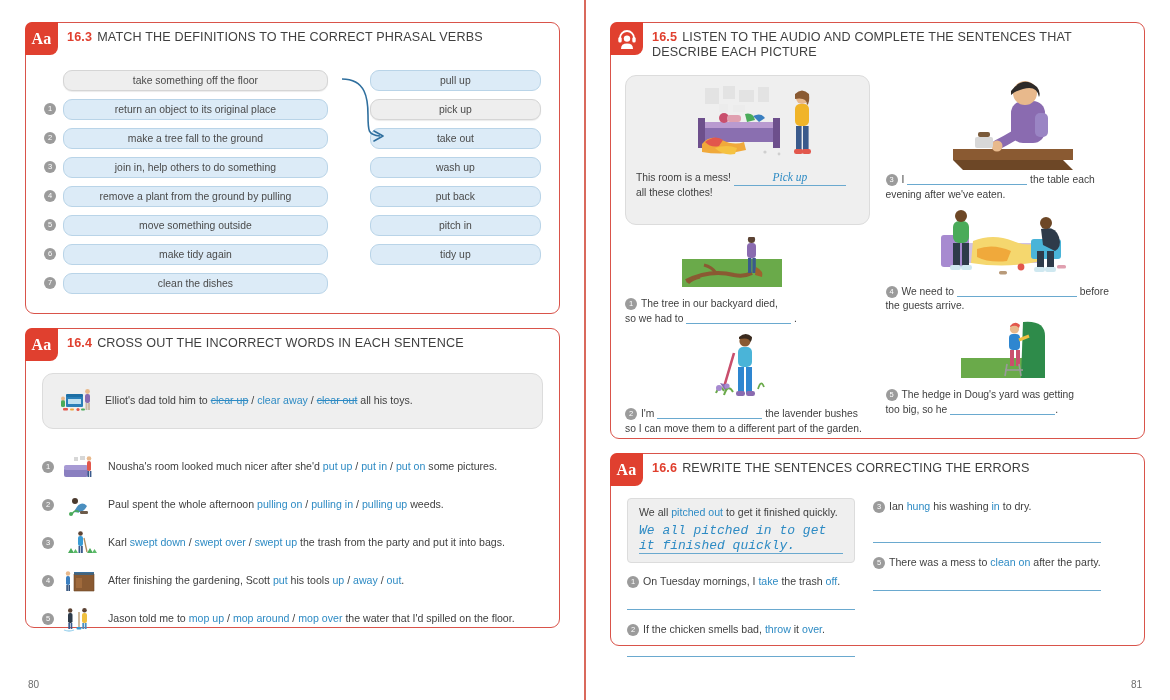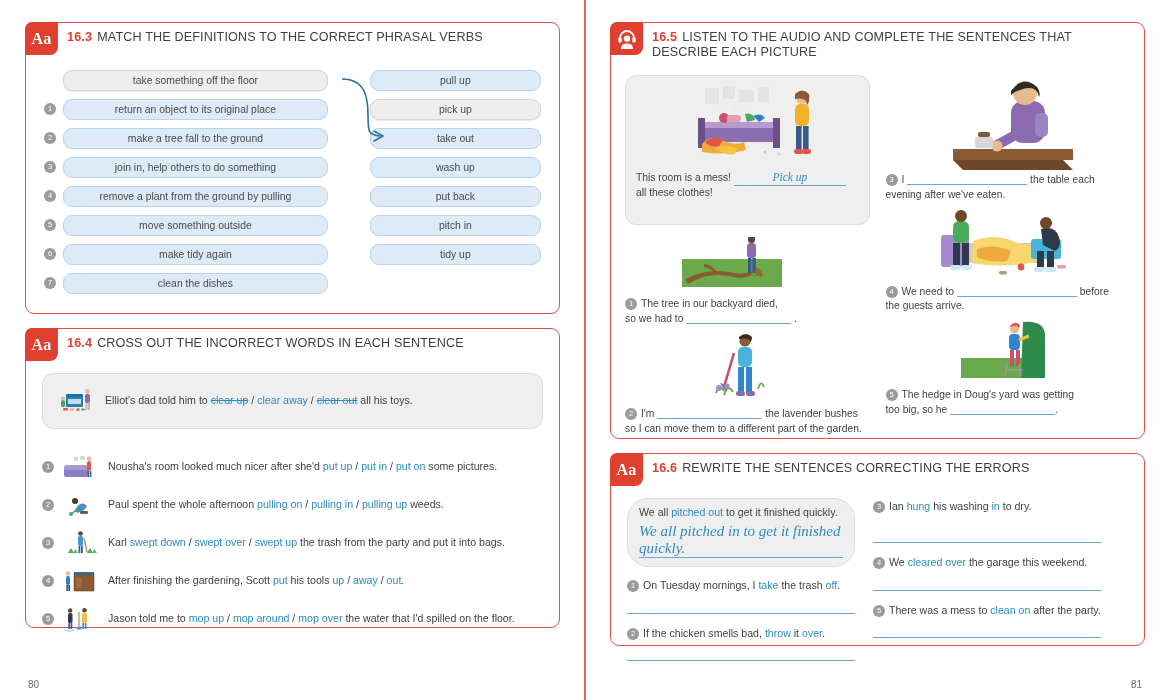--- a/index.html
+++ b/index.html
@@ -86,28 +86,28 @@
     font-family:"Liberation Serif",serif;font-style:italic;color:#2e8bc4;font-size:11.5px;
     border-bottom:1px solid #6aa9cf;display:inline-block;min-width:104px;text-align:center;
     padding:0 4px 0 4px;
   }
 
   
   .rw-body{padding:12px 16px 12px 16px;}
   .rw-grid{display:flex;gap:18px;}
   .rw-col{width:228px;}
   .rw-example{
-    background:#efefef;border:1px solid #dcdcdc;border-radius:21px;
+    background:#efefef;border:1px solid #dcdcdc;border-radius:4px;
     padding:7px 11px 8px 11px;margin-bottom:12px;
   }
   .rw-item{margin-bottom:13px;}
   .rw-line{border-bottom:1px solid #6aa9cf;height:20px;}
   .rw-hand{
-    font-family:Liberation Serif, serif;font-style:italic;color:#2e8bc4;
-    font-size:15px;border-bottom:1px solid #6aa9cf;display:inline-block;margin-top:3px;
+    font-family:Liberation Mono, monospace;font-style:italic;color:#2e8bc4;
+    font-size:13px;border-bottom:1px solid #6aa9cf;display:inline-block;margin-top:3px;
   }
 
   .pagenum{position:absolute;bottom:10px;font-size:10px;color:#6d6d6d;}
   .pagenum.l{left:28px;}
   .pagenum.r{right:28px;text-align:center;}
 </style>
 </head>
 <body>
 
 <div class="spread">
@@ -529,24 +529,20 @@
               <div class="rw-line"></div>
             </div>
           </div>
 
           <div class="rw-col">
             <div class="rw-item" style="margin-top:2px;">
               <div class="sent"><span class="qnum">3</span><span>Ian </span><span class="bl">hung</span><span> his washing </span><span class="bl">in</span><span> to dry.</span></div>
               <div class="rw-line" style="height:28px;"></div>
             </div>
 
-            <div class="rw-item">
-              <div class="sent"><span class="qnum">4</span><span>We </span><span class="bl">cleared over</span><span> the garage this weekend.</span></div>
-              <div class="rw-line"></div>
-            </div>
 
             <div class="rw-item">
               <div class="sent"><span class="qnum">5</span><span>There was a mess to </span><span class="bl">clean on</span><span> after the party.</span></div>
               <div class="rw-line"></div>
             </div>
           </div>
 
         </div>
       </div>
     </div>

